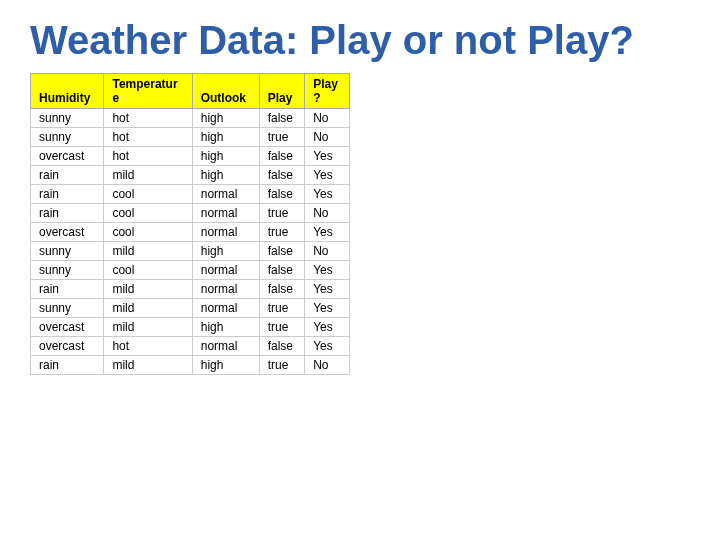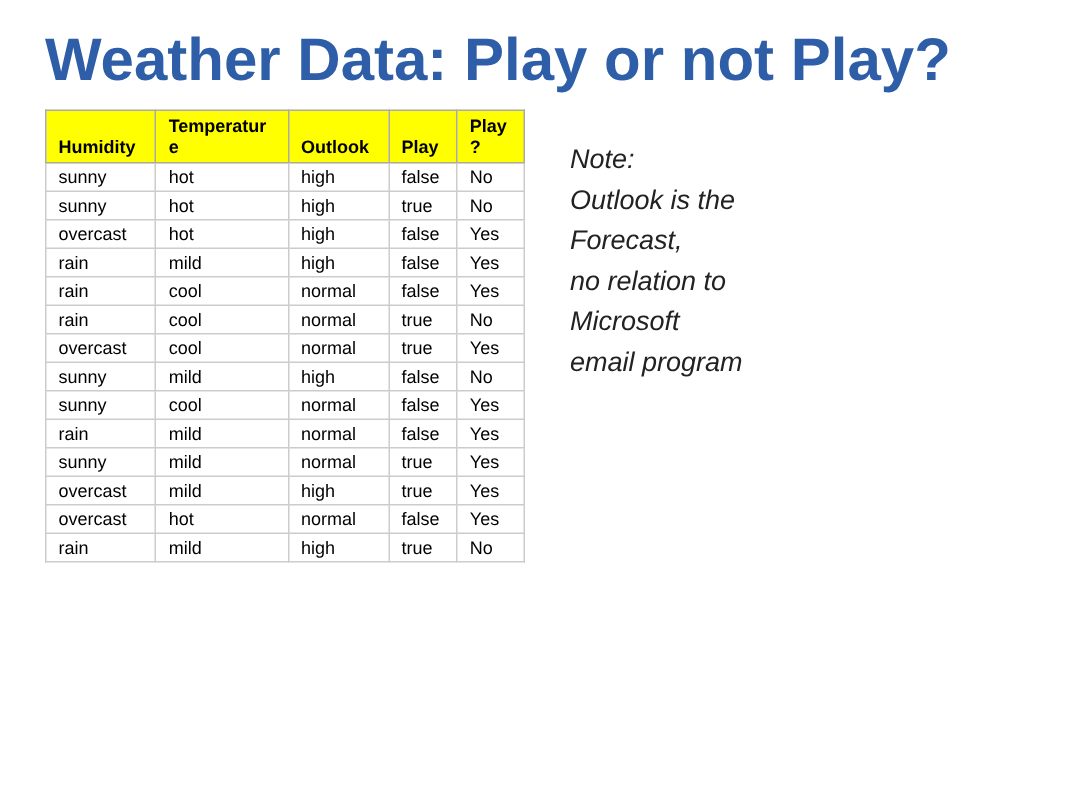--- a/index.html
+++ b/index.html
@@ -193,16 +193,13 @@
             <td>rain</td>
             <td>mild</td>
             <td>high</td>
             <td>true</td>
             <td>No</td>
           </tr>
         </tbody>
     </table>
   </div>
 
-  <div class="note-area">
-    <div class="note-text" id="note-text">Note:<br>Outlook is the<br>Forecast,<br>no relation to<br>Microsoft<br>email program</div>
-  </div>
 </div>
 
 </body></html>

